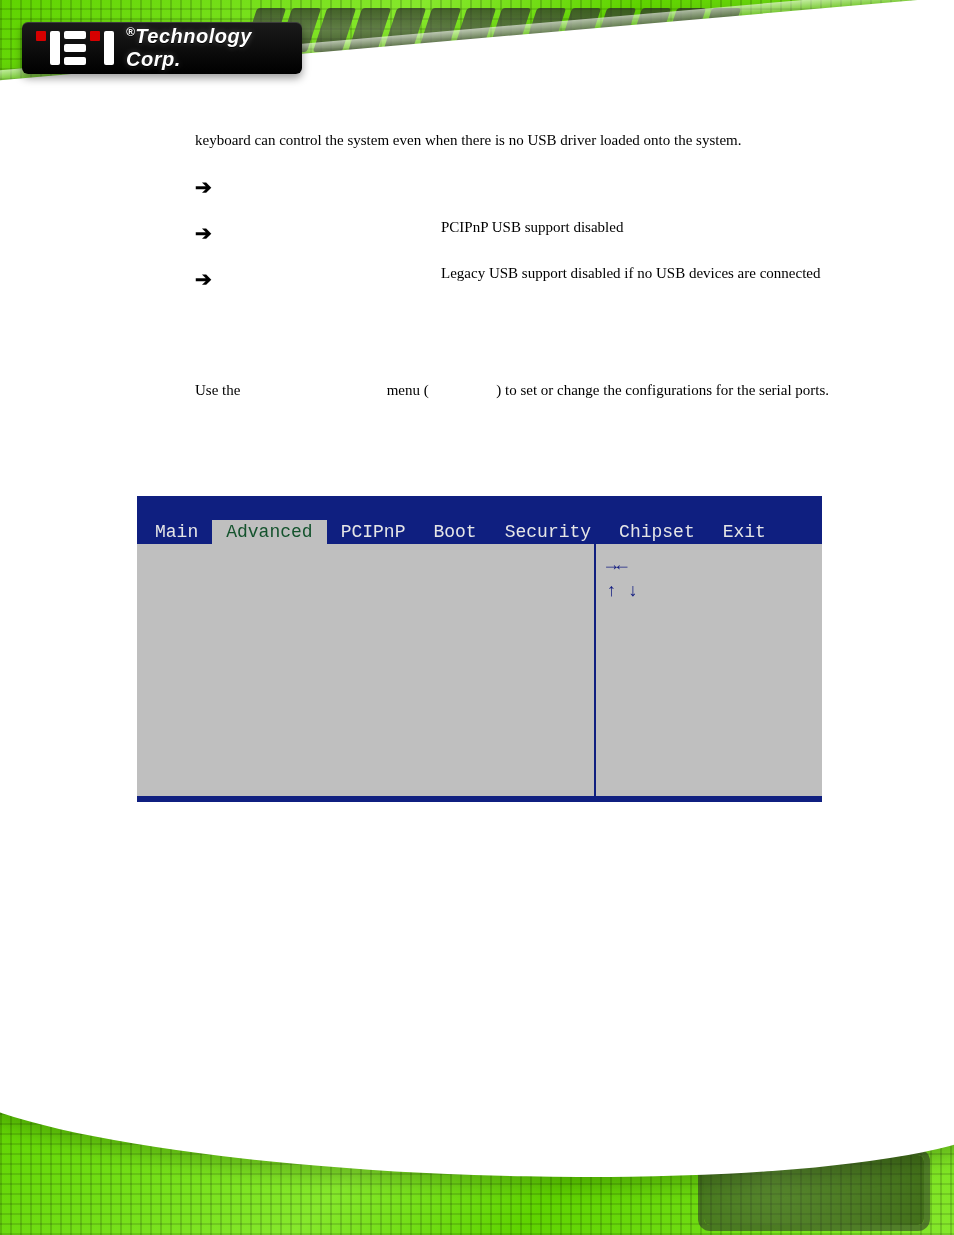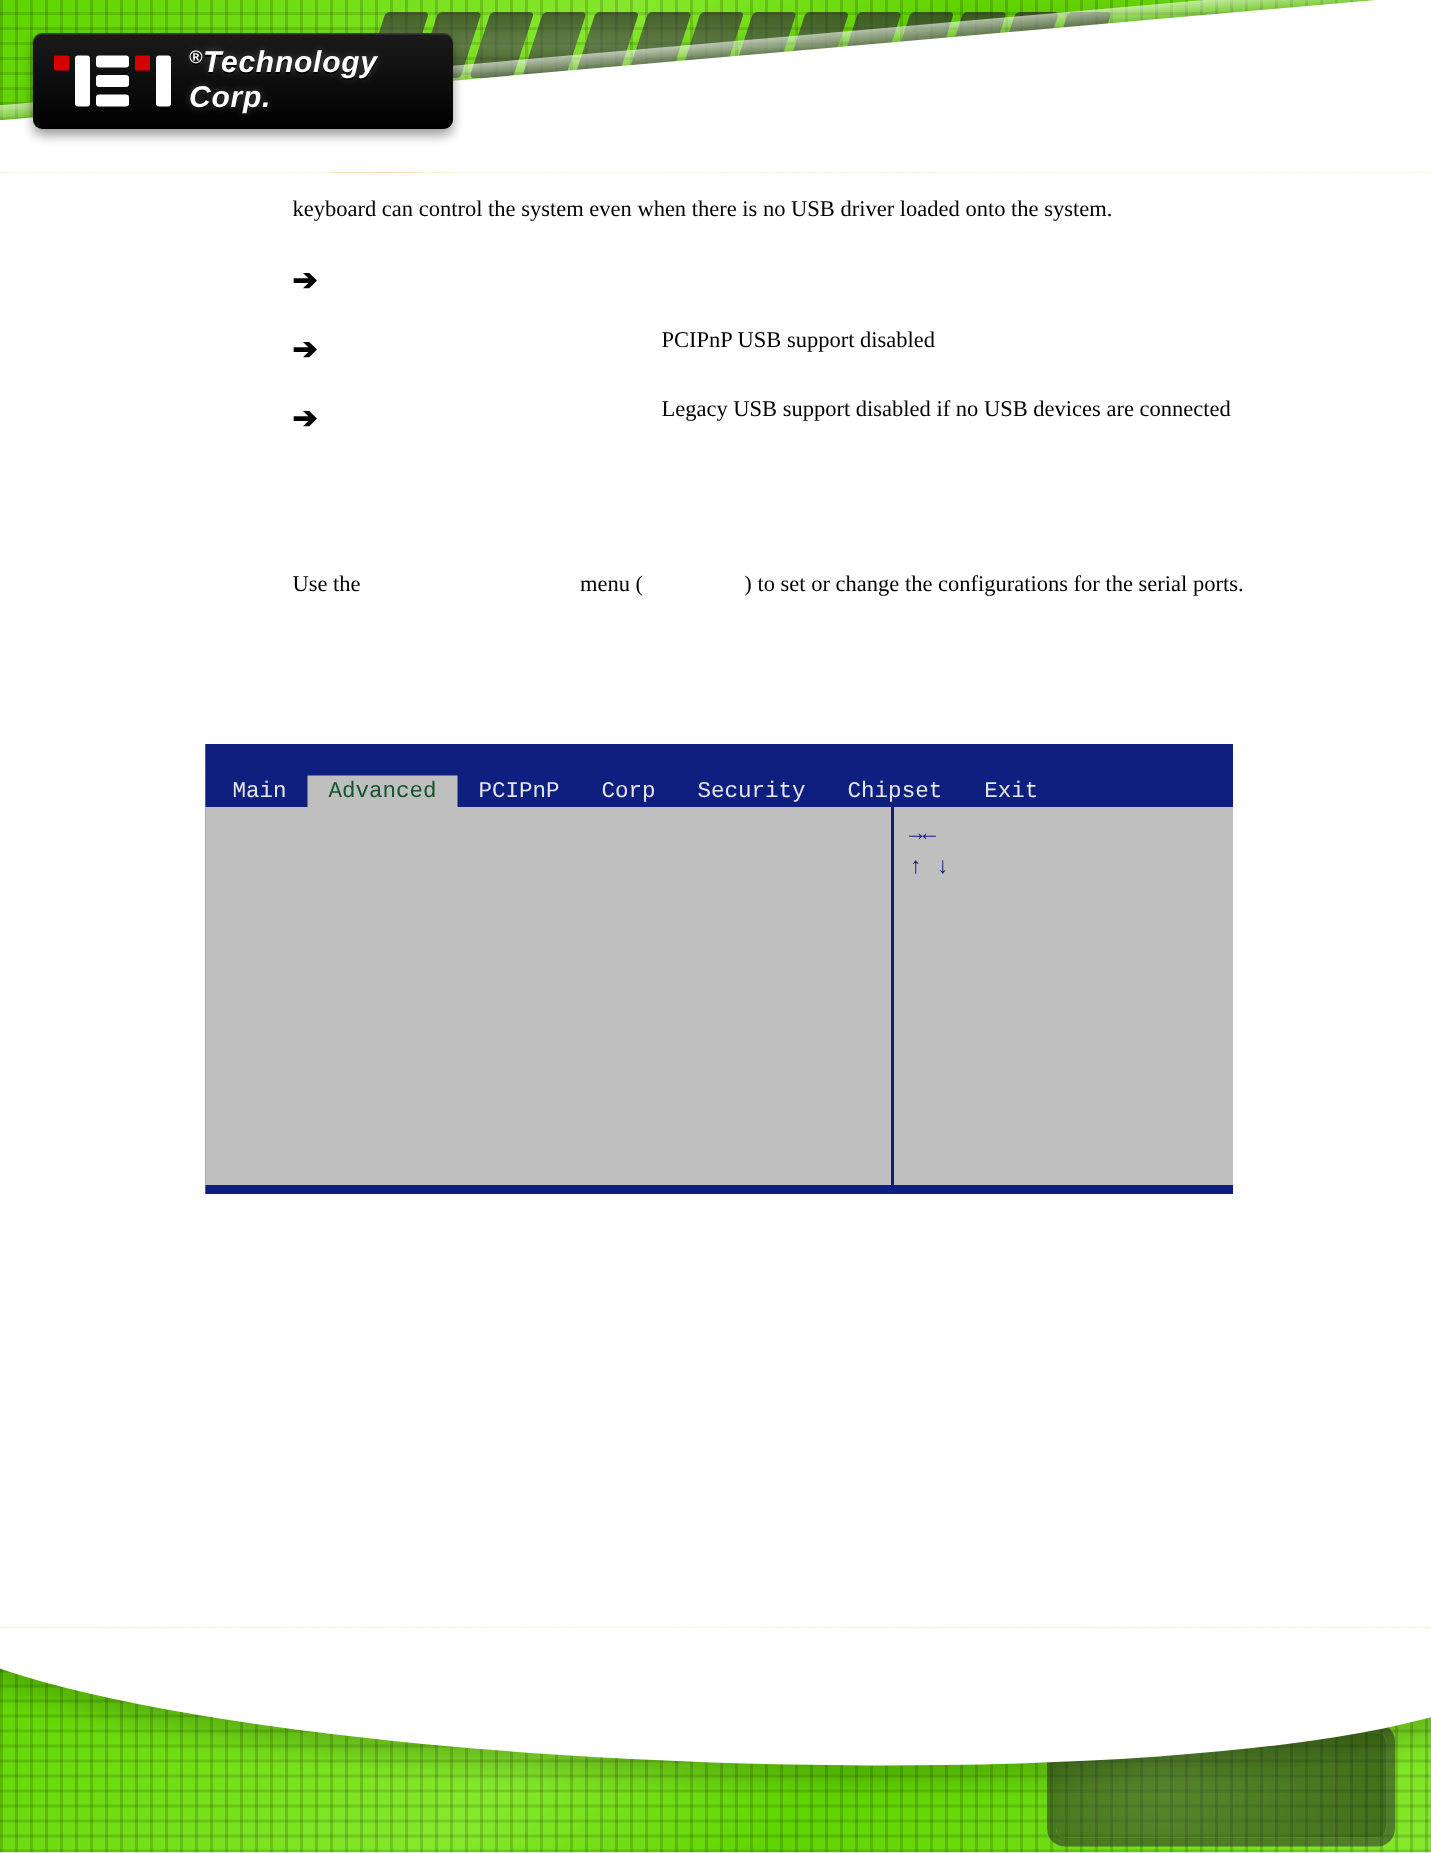--- a/index.html
+++ b/index.html
@@ -55,21 +55,21 @@
     opacity: .7;
   }
   .top-banner .slots span {
     flex: 1; background: linear-gradient(180deg,#2a2a2a,#555 50%,#2a2a2a);
     border-radius: 3px;
   }
 
   .brand-badge {
     position: absolute;
     top: 22px; left: 22px;
-    width: 280px; height: 64px;
+    width: 280px; height: 52px;
     background: linear-gradient(180deg,#1b1b1b,#000);
     border-radius: 6px;
     display: flex; align-items: center;
     padding: 0 14px;
     box-shadow: 0 4px 8px rgba(0,0,0,.4), inset 0 1px 0 rgba(255,255,255,.15);
   }
   .brand-badge .iei {
     display: flex; align-items: flex-end; gap: 4px; margin-right: 12px;
   }
   .brand-badge .iei .bar { width: 10px; background:#fff; border-radius:2px; }
@@ -117,21 +117,21 @@
   .para2 { margin-bottom: 20px; }
 
   
   .bios-wrap {
     position: absolute;
     top: 496px; left: 137px;
     width: 685px;
   }
   .bios {
     font-family: "Courier New", monospace;
-    font-size: 15px;
+    font-size: 18px;
     color: #bfbfbf;
     background: #0f1f80;
   }
   .bios .hdr {
     background: #0f1f80;
     padding: 4px 6px 0 6px;
   }
   .bios .tabs {
     display: flex;
     background: #0f1f80;
@@ -272,21 +272,21 @@
   </p>
 </div>
 
 <div class="bios-wrap">
   <div class="bios">
     <div class="hdr">&nbsp;</div>
     <div class="tabs">
       <div class="tab">Main</div>
       <div class="tab active">Advanced</div>
       <div class="tab">PCIPnP</div>
-      <div class="tab">Corp</div>
+      <div class="tab">Boot</div>
       <div class="tab">Security</div>
       <div class="tab">Chipset</div>
       <div class="tab">Exit</div>
     </div>
     <div class="body">
       <div class="left">
         <div class="item"></div>
       </div>
       <div class="right">
         <div class="keyline"></div>

